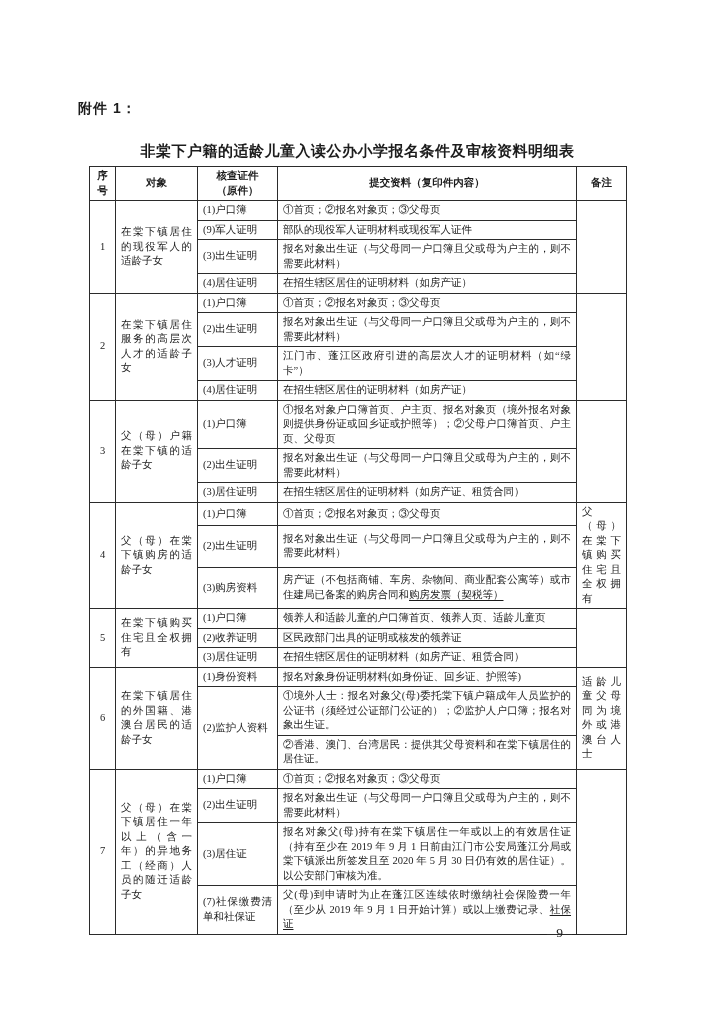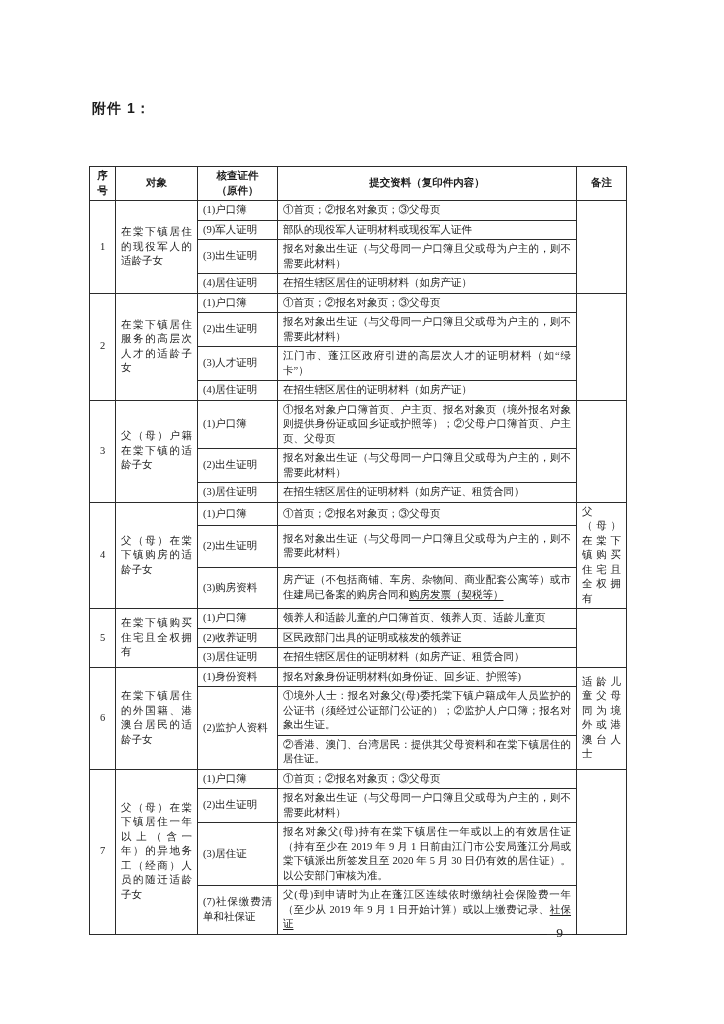--- a/index.html
+++ b/index.html
@@ -5,21 +5,21 @@
   html,body { margin:0; padding:0; background:#ffffff; }
   .page {
     position:relative;
     width:724px; height:1024px;
     background:#ffffff;
     color:#1c1c1c;
     font-family:"Liberation Serif","DejaVu Serif",serif;
     overflow:hidden;
   }
   .attachment-label {
-    position:absolute; left:92px; top:100px;
+    position:absolute; left:78px; top:100px;
     font-size:14px; font-weight:bold;
     font-family:"Liberation Sans","DejaVu Sans",sans-serif;
     letter-spacing:1px;
   }
   .doc-title {
     position:absolute; left:89px; top:142px; width:537px;
     text-align:center; font-weight:bold; font-size:15px;
     font-family:"Liberation Sans","DejaVu Sans",sans-serif;
     letter-spacing:0.5px;
   }
@@ -50,20 +50,21 @@
     font-size:13.5px; letter-spacing:3px;
   }
 </style>
 </head>
 <body>
 
 <div class="page">
 
   <div class="attachment-label">附件 1：</div>
 
+  <div class="doc-title">非棠下户籍的适龄儿童入读公办小学报名条件及审核资料明细表</div>
 
   <table class="req-table">
     <colgroup>
       <col style="width:26px">
       <col style="width:82px">
       <col style="width:80px">
       <col style="width:299px">
       <col style="width:50px">
     </colgroup>
     <thead>

